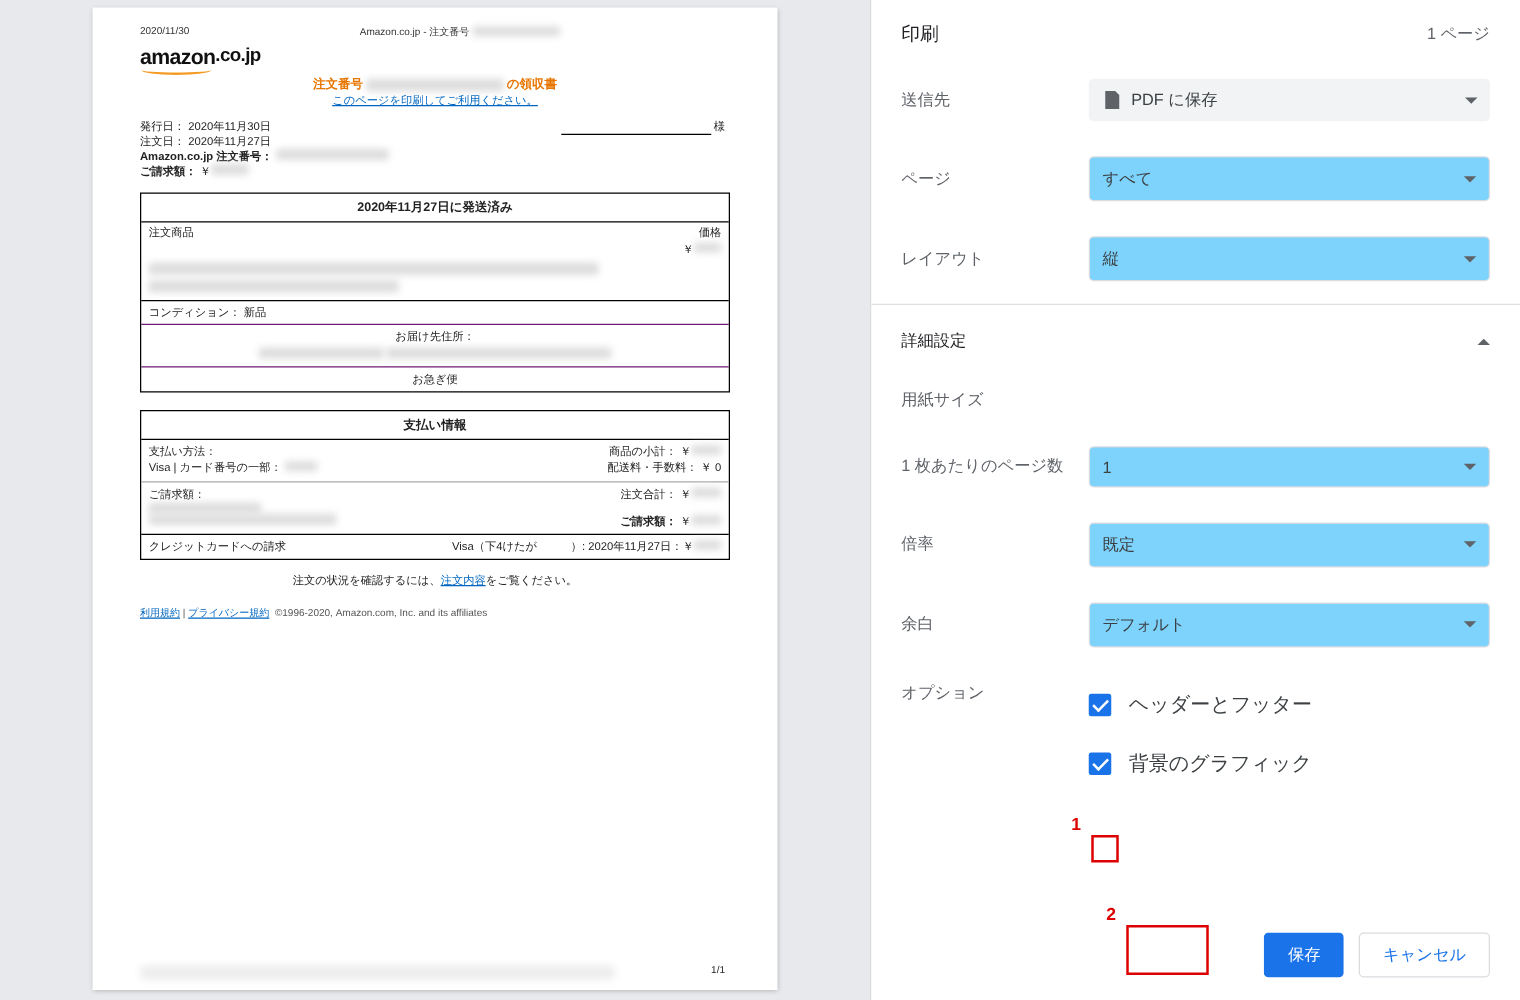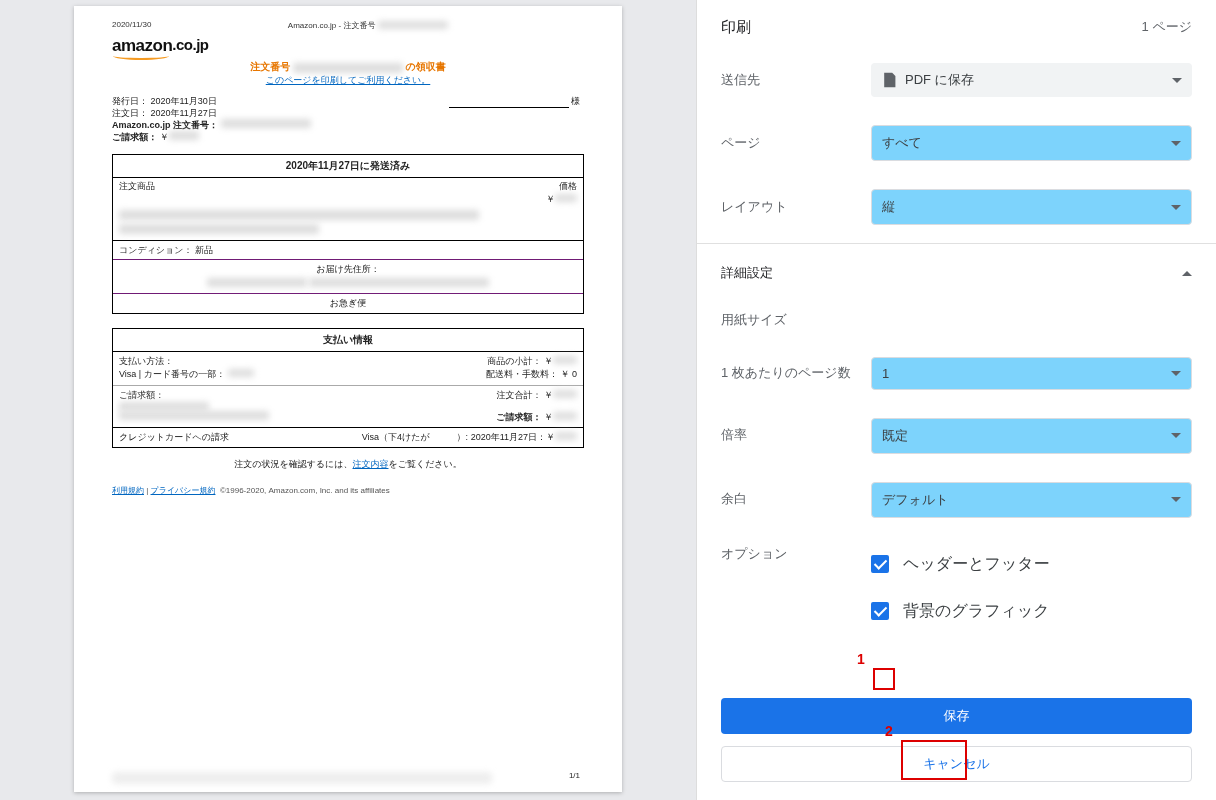--- a/index.html
+++ b/index.html
@@ -84,21 +84,21 @@
   .chk-row { display:flex; align-items:center; padding:8px 0; }
   .chkbox {
     width:18px; height:18px; border:2px solid #1a73e8; border-radius:2px;
     background:#1a73e8; position:relative; margin-right:14px; cursor:pointer;
   }
   .chkbox::after {
     content:""; position:absolute; left:4px; top:0px; width:5px; height:10px;
     border:solid #fff; border-width:0 2px 2px 0; transform:rotate(45deg);
   }
   .chk-label { color:#3c4043; font-size:16px; }
-  .panel-footer { display:flex; justify-content:flex-start; gap:12px; padding:18px 24px;flex-direction:column; }
+  .panel-footer { display:flex; justify-content:flex-end; gap:12px; padding:18px 24px; }
   .btn { padding:8px 18px; border-radius:4px; font-size:13px; cursor:pointer; border:1px solid transparent;}
   .btn-primary { background:#1a73e8; color:#fff; }
   .btn-secondary { background:#fff; color:#1a73e8; border-color:#dadce0; }
   .annot { position:absolute; color:#d00; font-weight:bold; font-size:14px; pointer-events:none; z-index:5;}
   .annot-box { position:absolute; border:2px solid #d00; pointer-events:none; z-index:5;}
 </style>
 </head>
 <body>
 
 <div class="preview-area">

